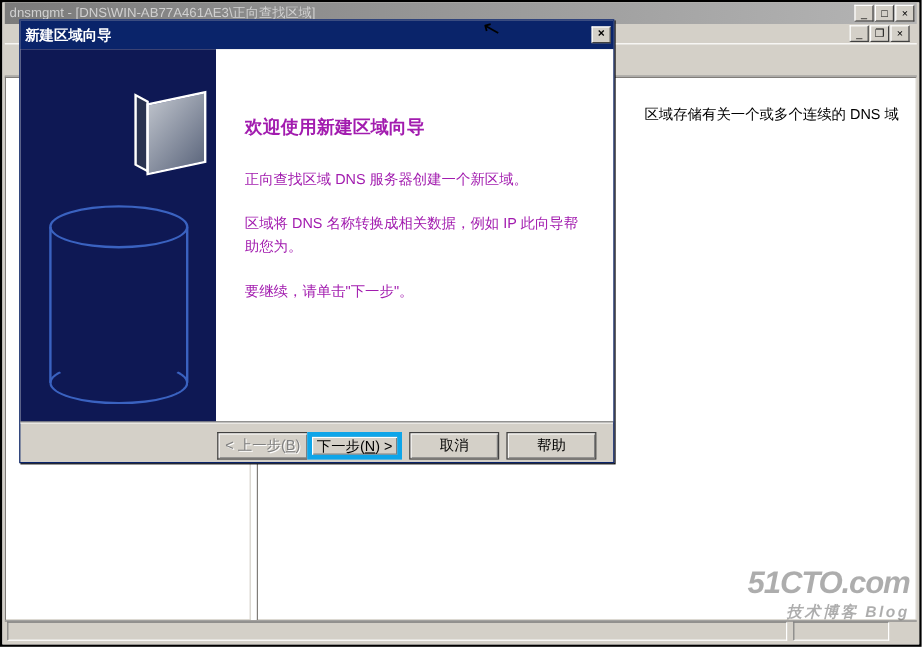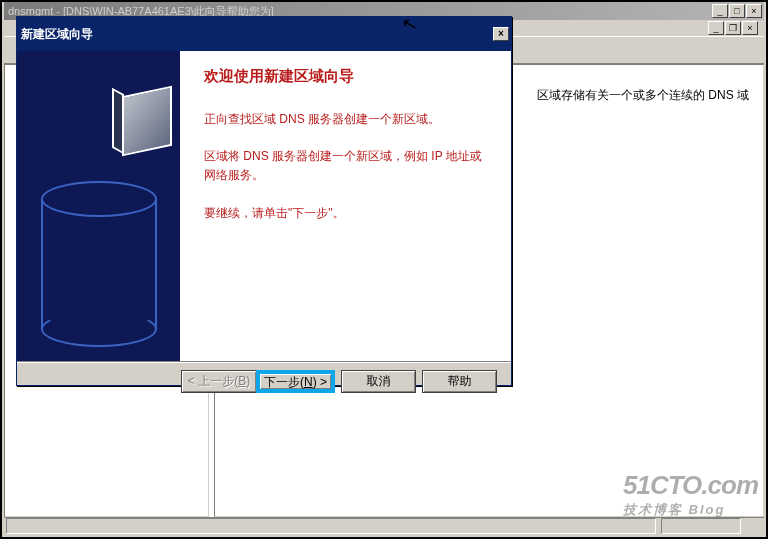--- a/index.html
+++ b/index.html
@@ -101,21 +101,21 @@
     
     .wizard {
       position: absolute;
       left: 14px; top: 14px;
       width: 496px; height: 370px;
       background: #d4d0c8;
       border: 1px solid #0a246a;
       box-shadow: 1px 1px 0 #000;
     }
     .wizard-title {
-      height: 34px;
+      height: 24px;
       background: #0a246a;
       color: #fff;
       font-size: 12px;
       font-weight: bold;
       padding-left: 4px;
       display: flex;
       justify-content: space-between;
       align-items: center;
     }
     .wizard-close {
@@ -164,21 +164,22 @@
       position: absolute;
       left: 95px; top: 40px;
       width: 12px; height: 60px;
       transform: skewY(28deg);
       border: 2px solid #fff;
       background: #2a3350;
     }
     .wizard-content {
       flex: 1;
       padding: 16px 24px 10px 24px;
-      color: #b91c1c;
+      color: #a21caf;
+      margin-top: 40px;
     }
     .wizard-heading {
       font-size: 15px;
       font-weight: bold;
       margin-bottom: 24px;
     }
     .wizard-p { margin-bottom: 18px; line-height: 1.6; }
     .wizard-footer {
       height: 40px;
       border-top: 1px solid #808080;
@@ -202,41 +203,42 @@
     .btn[disabled] { color: #808080; text-shadow: 1px 1px 0 #fff; }
     .btn.default { border: 4px solid #0ea5e9; box-shadow: inset 1px 1px 0 #fff, inset -1px -1px 0 #808080; }
     .btn-pair { display: flex; }
     .btn-pair .btn:first-child { border-right: none; }
     .mnemonic { text-decoration: underline; }
     .watermark {
       position: absolute;
       right: 8px; bottom: 18px;
       color: rgba(0,0,0,.32);
       font-family: Arial, sans-serif;
+      text-align: right;
       pointer-events: none;
       margin-left: 36px;
     }
     .watermark .big { font-size: 26px; font-weight: bold; font-style: italic; letter-spacing: -1px; }
     .watermark .small { font-size: 13px; letter-spacing: 2px; font-weight: bold; font-style: italic; }
     .cursor {
       position: absolute;
       left: 385px; top: -4px;
       font-size: 18px;
       color: #000;
       pointer-events: none;
       transform: rotate(-15deg);
     }
   </style>
 </head>
 <body>
 
 <div class="outer-chrome">
 
   <div class="outer-title">
-    <span>dnsmgmt - [DNS\WIN-AB77A461AE3\此向导帮助您为]</span>
+    <span>dnsmgmt - [DNS\WIN-AB77A461AE3\正向查找区域]</span>
     <span class="title-buttons">
       <span class="title-btn">_</span>
       <span class="title-btn">□</span>
       <span class="title-btn">×</span>
     </span>
   </div>
 
   <div class="mdi-title">
     <span class="title-buttons">
       <span class="title-btn">_</span>
@@ -274,21 +276,21 @@
         <div class="server-icon"></div>
         <div class="banner-cylinder">
           <div class="cyl-top"></div>
           <div class="cyl-body"></div>
           <div class="cyl-bot"></div>
         </div>
       </div>
       <div class="wizard-content">
         <div class="wizard-heading">欢迎使用新建区域向导</div>
         <div class="wizard-p">正向查找区域 DNS 服务器创建一个新区域。</div>
-        <div class="wizard-p">区域将 DNS 服务器创建一个新区域，例如 IP 地址或网络服务。</div>
+        <div class="wizard-p">区域将 DNS 名称转换成相关数据，例如 IP 此向导帮助您为。</div>
         <div class="wizard-p">要继续，请单击"下一步"。</div>
       </div>
     </div>
 
     <div class="wizard-footer">
       <span class="btn-pair">
         <button class="btn" disabled="">
           <span>&lt; 上一步</span>(<span class="mnemonic">B</span>)
         </button>
         <button class="btn default">

